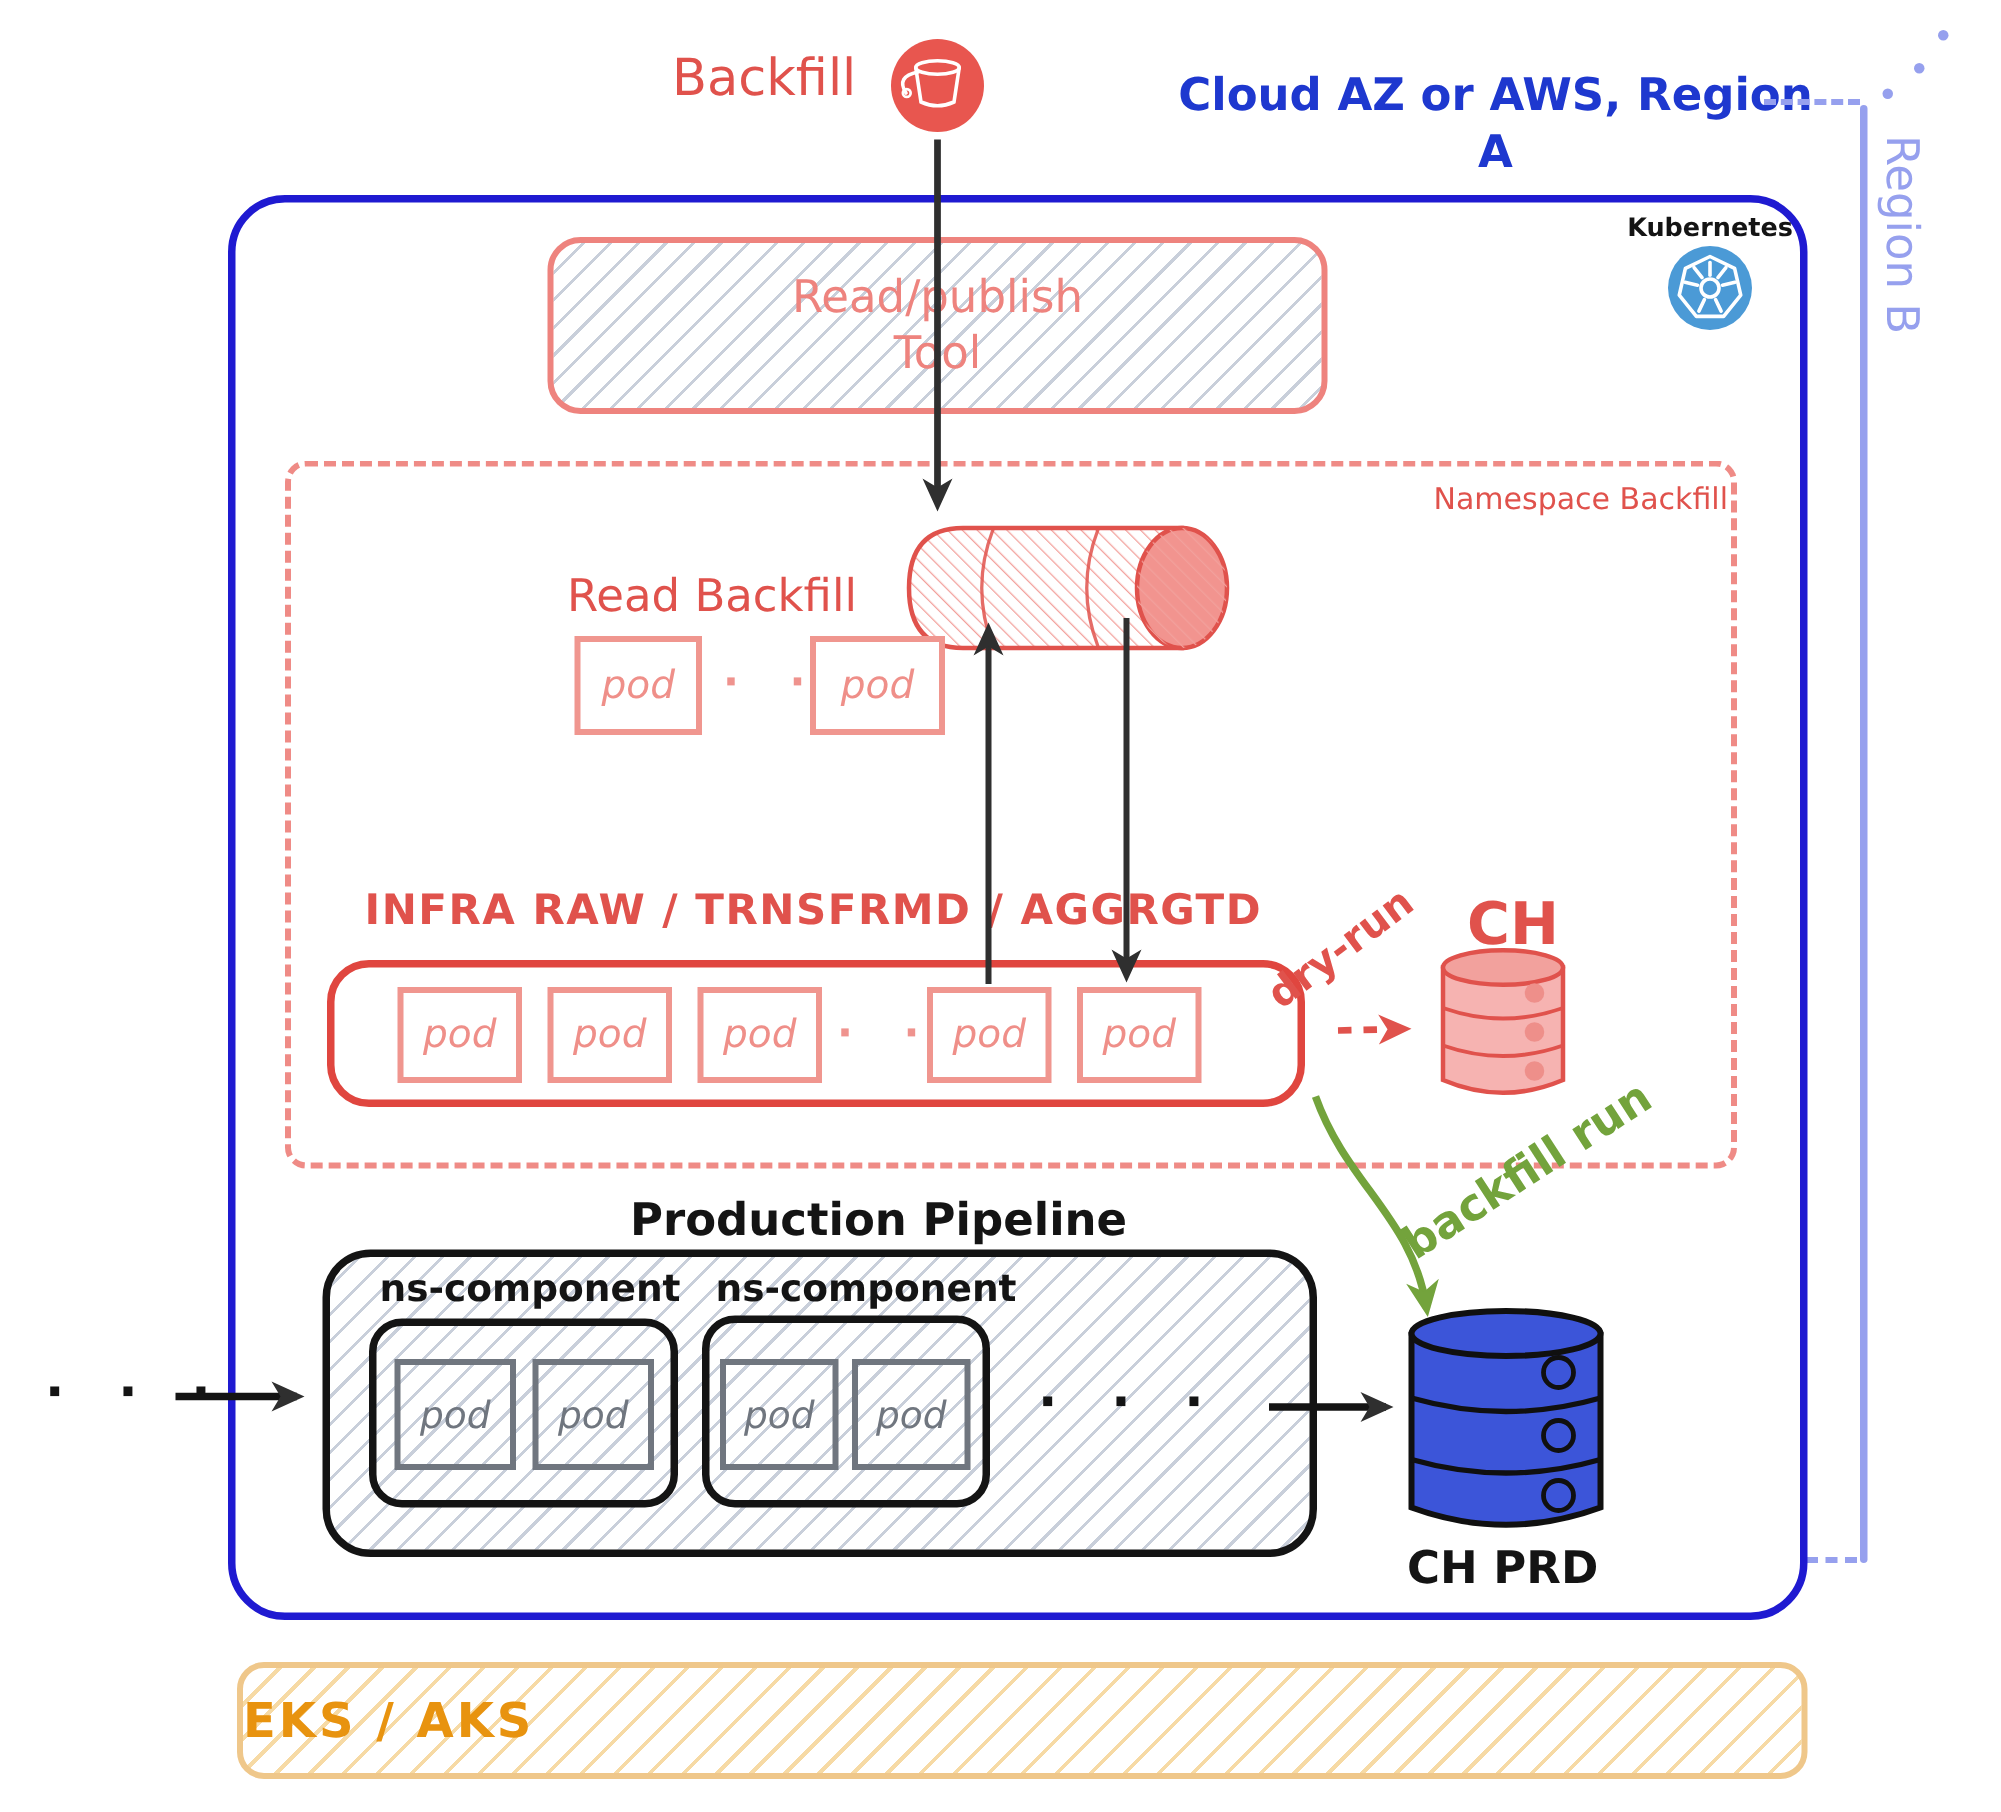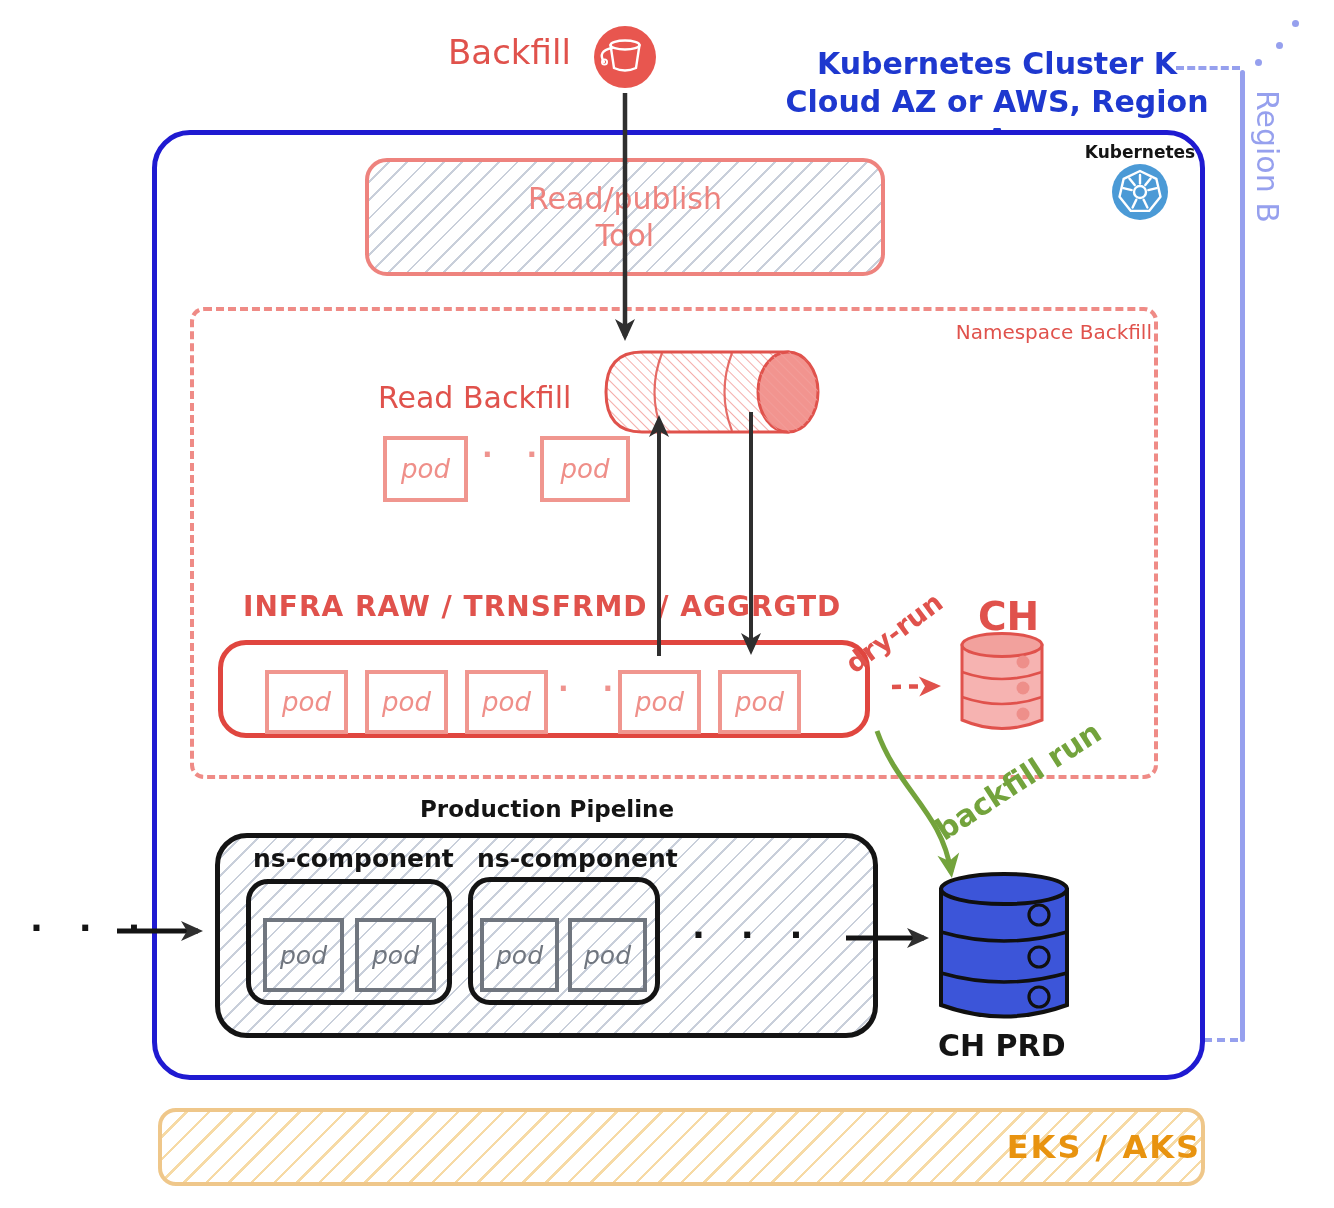--- a/index.html
+++ b/index.html
@@ -10,27 +10,27 @@
   .blue-t{color:#1e38cf;}
   .peri{color:#96a0ee;}
   .green-t{color:#73a33c;}
   .orange-t{color:#e8930f;}
   .hatch-gray{background:repeating-linear-gradient(135deg, rgba(187,195,209,.8) 0 2px, rgba(255,255,255,0) 2px 13px);}
   .hatch-orange{background:repeating-linear-gradient(135deg, rgba(246,216,160,.95) 0 2.5px, rgba(255,255,255,0) 2.5px 16px);}
   .box{box-sizing:border-box;}
   .main-cluster{left:152px;top:130px;width:1053px;height:950px;border:5px solid #1f1ad1;border-radius:38px;background:#fff;}
   .readpub{left:365px;top:158px;width:520px;height:118px;border:4px solid #ee837e;border-radius:22px;display:flex;flex-direction:column;align-items:center;justify-content:center;font-size:30px;line-height:37px;color:#ee837e;}
   .ns-backfill{left:190px;top:307px;width:968px;height:472px;border:4px dashed #ef8b86;border-radius:14px;}
-  .pod{display:flex;align-items:center;justify-content:center;font-style:italic;background:#fff;box-sizing:border-box;margin-top:12px;}
+  .pod{display:flex;align-items:center;justify-content:center;font-style:italic;background:#fff;box-sizing:border-box;}
   .pod-red{border:4px solid #f0968f;color:#ef8f89;font-size:26px;}
   .pod-gray{border:4px solid #70767f;color:#70767f;font-size:25px;background:transparent;}
   .infra-box{left:218px;top:640px;width:652px;height:98px;border:5px solid #e0463f;border-radius:28px;background:#fff;}
   .prod-box{left:215px;top:833px;width:663px;height:205px;border:5px solid #141414;border-radius:32px;}
   .nsc-box{border:5px solid #141414;border-radius:22px;background:transparent;}
-  .eks{left:158px;top:1108px;width:1047px;height:78px;border:4px solid #efc78a;border-radius:18px;display:flex;align-items:center;justify-content:flex-end;font-size:32px;font-weight:700;letter-spacing:2px;}
+  .eks{left:158px;top:1108px;width:1047px;height:78px;border:4px solid #efc78a;border-radius:18px;display:flex;align-items:center;justify-content:flex-start;font-size:32px;font-weight:700;letter-spacing:2px;}
   .dots{font-weight:700;letter-spacing:12px;}
   .pdot{width:7px;height:7px;border-radius:50%;background:#96a0ee;}
   .vline{width:5px;background:#96a0ee;border-radius:3px;}
   .hdash{height:0;border-top:4px dashed #96a0ee;}
   svg{display:block;}
   .overlay{left:0;top:0;z-index:9;pointer-events:none;}
 </style>
 </head>
 <body>
 
@@ -39,21 +39,20 @@
   <svg width="66" height="66" viewBox="0 0 66 66">
     <circle cx="33" cy="33" r="31" fill="#e8564f"></circle>
     <ellipse cx="33" cy="21" rx="14.5" ry="4.5" fill="none" stroke="#fff" stroke-width="2.4"></ellipse>
     <path d="M18.5,21 L22,44 Q33,49 44,44 L47.5,21" fill="none" stroke="#fff" stroke-width="2.4" stroke-linecap="round"></path>
     <path d="M20,24 Q5,27 12,38" fill="none" stroke="#fff" stroke-width="2.4" stroke-linecap="round"></path>
     <circle cx="12.5" cy="38" r="2.6" fill="none" stroke="#fff" stroke-width="1.8"></circle>
   </svg>
 </div>
 
 <div class="abs blue-t" style="left:782px;top:45px;width:430px;text-align:center;font-size:30px;line-height:38px;font-weight:700;">
-  <div>Kubernetes Cluster K</div>
   <div>Cloud AZ or AWS, Region A</div>
 </div>
 
 <div class="abs pdot" style="left:1292px;top:20px;"></div>
 <div class="abs pdot" style="left:1276px;top:42px;"></div>
 <div class="abs pdot" style="left:1255px;top:59px;"></div>
 <div class="abs hdash" style="left:1176px;top:66px;width:64px;"></div>
 <div class="abs vline" style="left:1240px;top:70px;height:972px;"></div>
 <div class="abs hdash" style="left:1178px;top:1038px;width:60px;"></div>
 <div class="abs peri" style="left:1250px;top:90px;font-size:30px;writing-mode:vertical-rl;">Region B</div>
@@ -139,21 +138,21 @@
     <path d="M6,42 Q46,56 86,42" fill="none" stroke="#e0524c" stroke-width="2.6"></path>
     <path d="M6,67 Q46,81 86,67" fill="none" stroke="#e0524c" stroke-width="2.6"></path>
     <circle cx="67" cy="32" r="6.5" fill="#ee8f8a"></circle>
     <circle cx="67" cy="58" r="6.5" fill="#ee8f8a"></circle>
     <circle cx="67" cy="84" r="6.5" fill="#ee8f8a"></circle>
   </svg>
 </div>
 
 <div class="abs green-t" style="left:948px;top:812px;font-size:30px;font-weight:700;transform:rotate(-33deg);transform-origin:left bottom;">backfill run</div>
 
-<div class="abs" style="left:420px;top:796px;font-size:23px;font-weight:700;color:#141414;">Production Pipeline</div>
+<div class="abs" style="left:420px;top:796px;font-size:30px;font-weight:700;color:#141414;">Production Pipeline</div>
 <div class="abs box prod-box hatch-gray"></div>
 
 <div class="abs" style="left:253px;top:844px;font-size:25px;font-weight:700;color:#141414;">ns-component</div>
 <div class="abs" style="left:477px;top:844px;font-size:25px;font-weight:700;color:#141414;">ns-component</div>
 
 <div class="abs box nsc-box" style="left:246px;top:879px;width:206px;height:126px;"></div>
 <div class="abs pod pod-gray" style="left:263px;top:906px;width:81px;height:74px;">
     <span>pod</span>
   </div>
 <div class="abs pod pod-gray" style="left:355px;top:906px;width:81px;height:74px;">

